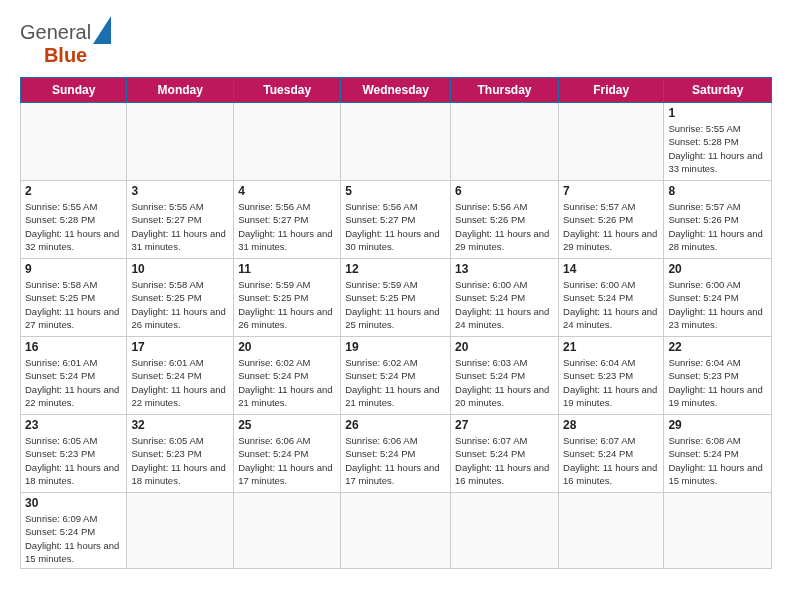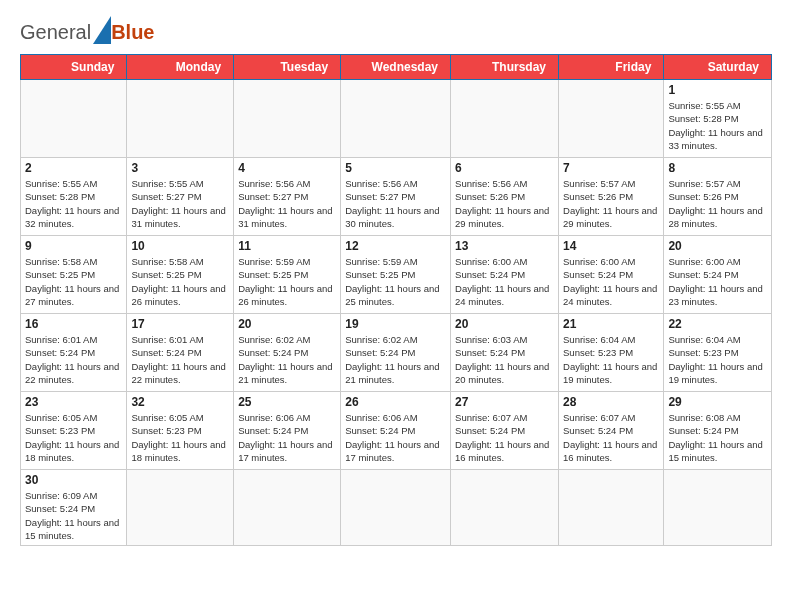--- a/index.html
+++ b/index.html
@@ -16,22 +16,22 @@
       padding: 16px 20px 16px 20px;
     }
     .header {
       display: flex;
       justify-content: space-between;
       align-items: flex-start;
       margin-bottom: 10px;
     }
     .logo {
       display: flex;
-      flex-direction: row;
-      align-items: flex-end;
+      flex-direction: column;
+      align-items: center;
     }
     .logo-triangle {
       width: 0; height: 0;
       border-left: 18px solid transparent;
       border-right: 0px solid transparent;
       border-bottom: 28px solid #1a6faf;
       display: inline-block;
       margin-left: 2px;
     }
     .logo-row {
@@ -62,24 +62,24 @@
       font-size: 14px;
       color: #444;
       margin-top: 2px;
     }
     .calendar {
       width: 100%;
       border-collapse: collapse;
       font-size: 10.5px;
     }
     .calendar th {
-      background: #ef4444;
+      background: #be185d;
       color: #fff;
       padding: 5px 12px;
-      text-align: right;
+      text-align: center;
       font-size: 12px;
       font-weight: bold;
       border: 1px solid #1a6faf;
     }
     .calendar td {
       border: 1px solid #ccc;
       vertical-align: top;
       padding: 3px 4px;
       width: 113px;
       min-height: 75px;

